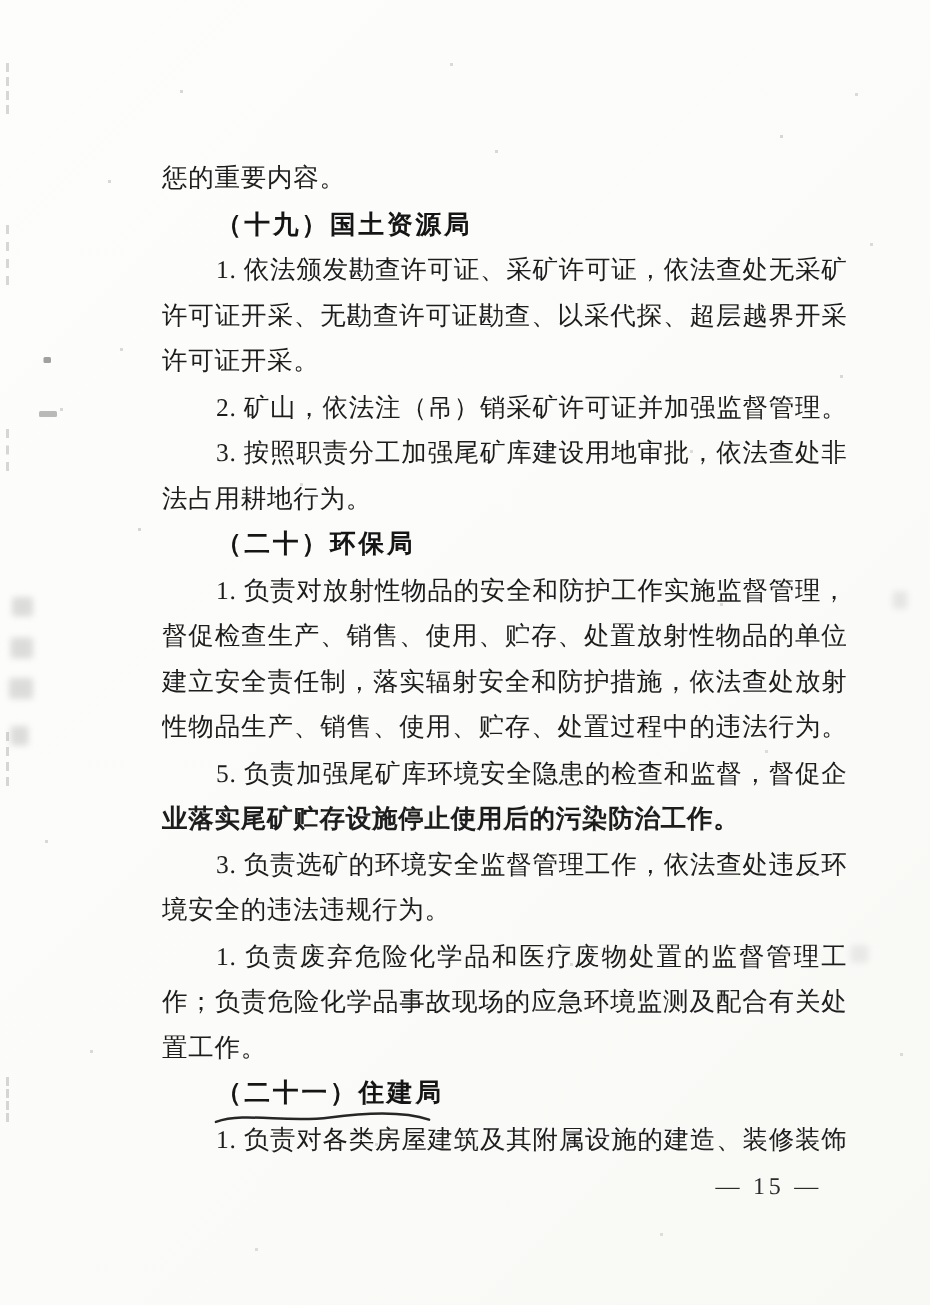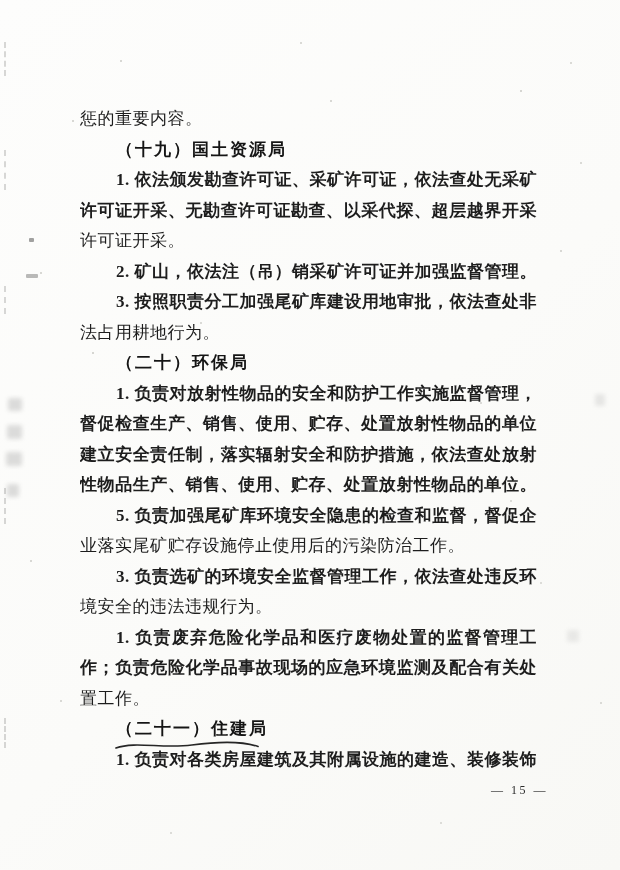--- a/index.html
+++ b/index.html
@@ -10,56 +10,55 @@
   }
   .page {
     position: relative;
     width: 620px; height: 870px;
     background: linear-gradient(135deg, #fdfdfc 0%, #fbfbf9 55%, #f8f8f5 100%);
     overflow: hidden;
   }
   
   .text-block {
     position: absolute;
-    left: 80px; top: 104px; width: 457px;
+    left: 108px; top: 104px; width: 457px;
   }
   .line {
     position: relative;
     height: 30.5px;
     line-height: 30.5px;
     font-size: 17px;
     letter-spacing: 0.5px;
     color: #1d1d1d;
     white-space: nowrap;
   }
   .line.fill {
     white-space: normal;
     text-align: justify;
     text-align-last: justify;
     text-justify: inter-character;
     overflow: hidden;
-    font-weight: bold;
   }
   .line.heading {
     font-weight: bold;
     letter-spacing: 2px;
     color: #151515;
   }
   .line .hand-underline { display: none; }
   .line.underlined .hand-underline {
     display: block;
     position: absolute;
     left: 34px; top: 24px;
     width: 146px; height: 14px;
   }
   
   .page-number {
     position: absolute;
     top: 783px; right: 72px;
-    font-size: 12px;
+    font-size: 16px;
     letter-spacing: 2.5px;
     color: #2b2b2b;
   }
   
   .noise { position: absolute; inset: 0; pointer-events: none; }
   .noise::before {
     content: "";
     position: absolute; left: 0; top: 0;
     width: 2px; height: 2px; background: transparent;
     box-shadow:
@@ -165,28 +164,28 @@
   </div>
       <div class="line body fill" style="padding-left: 0px;">
     <span class="line-text">督促检查生产、销售、使用、贮存、处置放射性物品的单位</span>
     
   </div>
       <div class="line body fill" style="padding-left: 0px;">
     <span class="line-text">建立安全责任制，落实辐射安全和防护措施，依法查处放射</span>
     
   </div>
       <div class="line body fill" style="padding-left: 0px;">
-    <span class="line-text">性物品生产、销售、使用、贮存、处置放射性物品的单位。</span>
+    <span class="line-text">性物品生产、销售、使用、贮存、处置过程中的违法行为。</span>
     
   </div>
       <div class="line body fill" style="padding-left: 36px;">
     <span class="line-text">5. 负责加强尾矿库环境安全隐患的检查和监督，督促企</span>
     
   </div>
-      <div class="line body" style="padding-left: 0px;">
+      <div class="line body" style="padding-left: 0px; font-weight: bold;">
     <span class="line-text">业落实尾矿贮存设施停止使用后的污染防治工作。</span>
     
   </div>
       <div class="line body fill" style="padding-left: 36px;">
     <span class="line-text">3. 负责选矿的环境安全监督管理工作，依法查处违反环</span>
     
   </div>
       <div class="line body" style="padding-left: 0px;">
     <span class="line-text">境安全的违法违规行为。</span>
     

